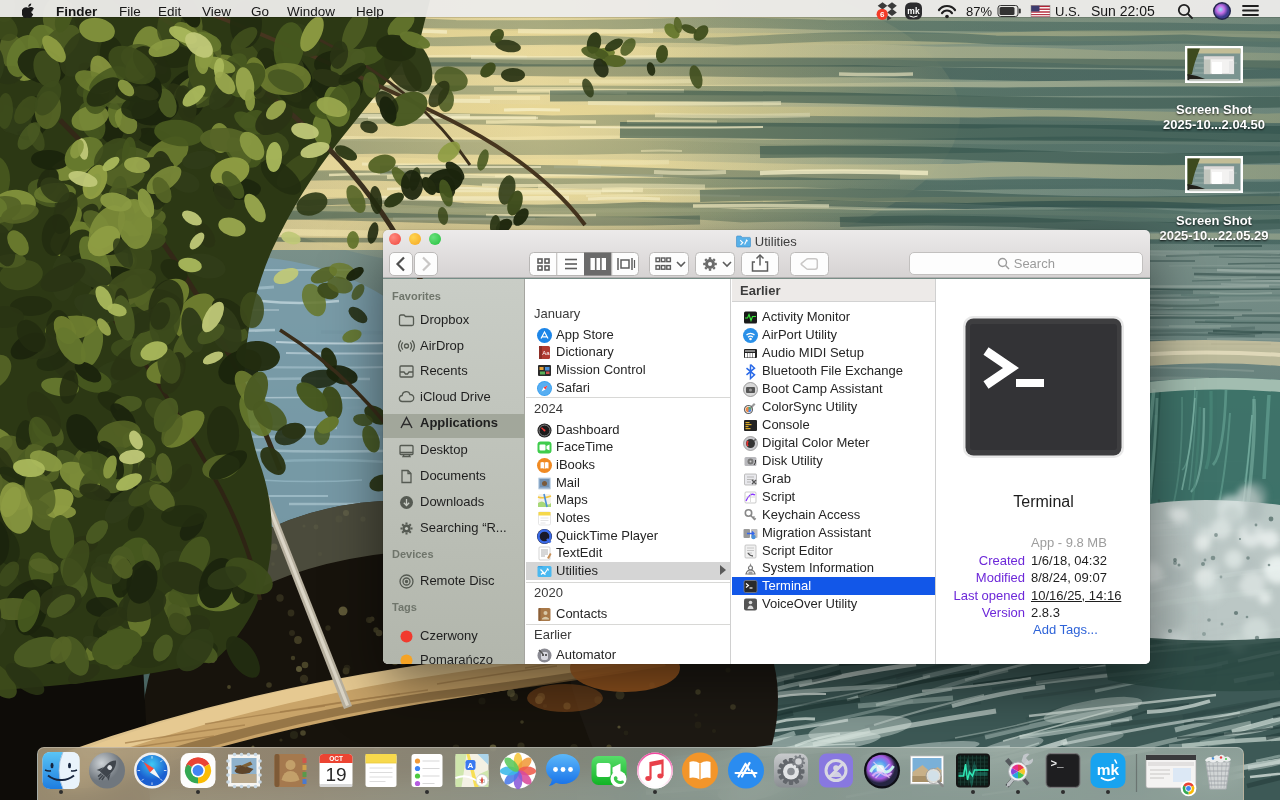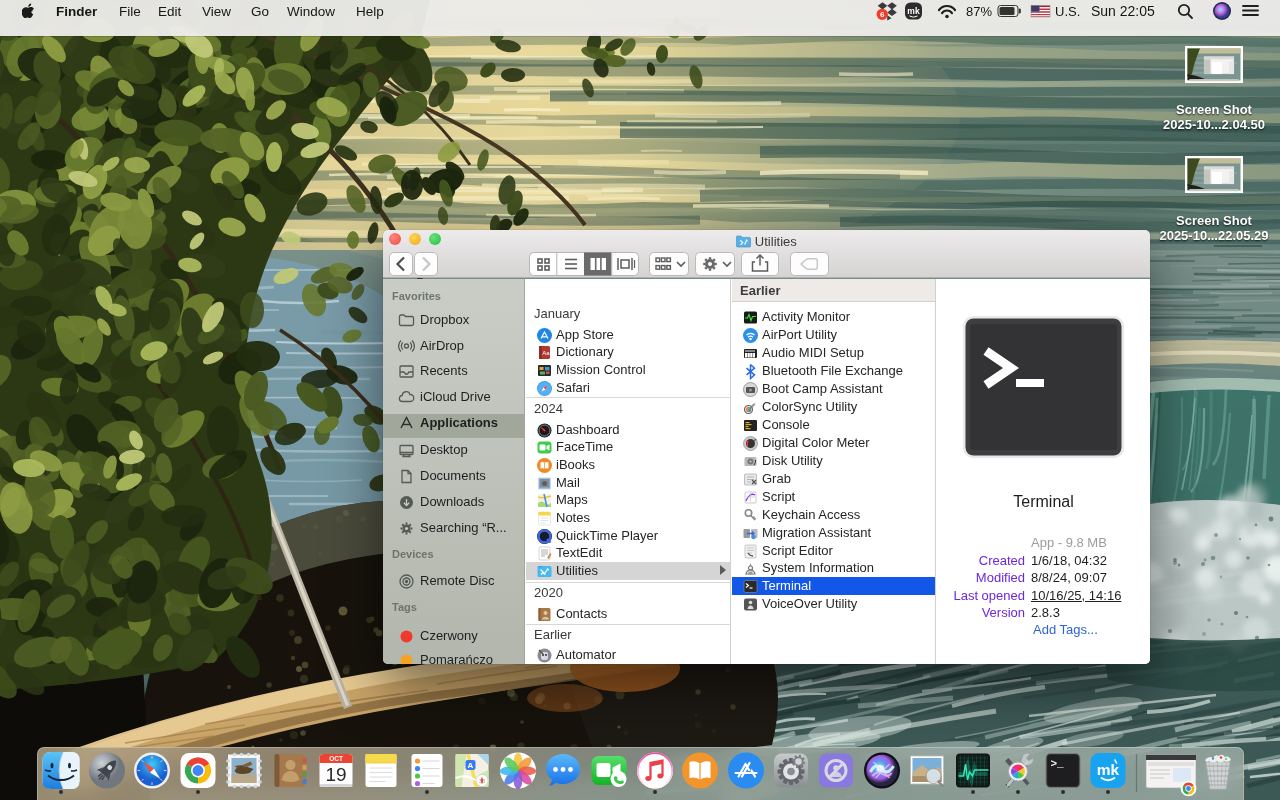--- a/index.html
+++ b/index.html
@@ -1,20 +1,20 @@
 <!DOCTYPE html>
 <html><head>
 <meta charset="utf-8">
 <style>
 * { margin:0; padding:0; box-sizing:border-box; }
 html,body { width:1280px; height:800px; overflow:hidden; font-family:"Liberation Sans", sans-serif; }
 #screen { position:relative; width:1280px; height:800px; overflow:hidden; background:#5e7a78; }
 .abs { position:absolute; }
 
-#menubar { left:0; top:0; width:1280px; height:36px; background:rgba(236,235,233,0.96); box-shadow:0 0.5px 0 rgba(0,0,0,0.25); font-size:13.5px; color:#161616; }
+#menubar { left:0; top:0; width:1280px; height:17px; background:rgba(236,235,233,0.96); box-shadow:0 0.5px 0 rgba(0,0,0,0.25); font-size:13.5px; color:#161616; }
 #menubar .mi { position:absolute; top:0; height:23px; line-height:23px; white-space:nowrap; }
 
 #finder { left:383px; top:230px; width:767px; height:434px; border-radius:5px; box-shadow:0 22px 55px rgba(0,0,0,0.5), 0 0 1px rgba(0,0,0,0.55); font-size:13px; }
 #titlebar { position:absolute; left:0; top:0; width:767px; height:48px; border-radius:5px 5px 0 0; background:linear-gradient(#eceaea,#d6d3d3); border-bottom:1px solid #b1afaf; }
 .tl { position:absolute; top:33px; width:12px; height:12px; border-radius:6px; }
 #wtitle { position:absolute; top:3px; left:0; width:767px; text-align:center; color:#3f3f3f; font-size:13px; line-height:17px; }
 #searchf { position:absolute; top:22px; left:526px; width:234px; height:23px; background:#fdfdfd; border:1px solid #c2c0bf; border-radius:5px; color:#9b9b9b; text-align:center; line-height:21px; font-size:13px; }
 
 #wbody { position:absolute; left:0; top:49px; width:767px; height:385px; background:#fff; border-radius:0 0 5px 5px; overflow:hidden; }
 #sidebar { position:absolute; left:0; top:0; width:142px; height:385px; background:linear-gradient(#c9cdc6,#b2b6ac); border-right:1px solid #a5a5a0; }
@@ -1566,20 +1566,26 @@
 <g fill="none" stroke="#5c5c5c" stroke-width="1.5">
 <path d="M14 10 h-2.5 v9 h15 v-9 H24"></path>
             <path d="M19 3.5 v10"></path>
             <path d="M15.5 6.5 L19 3 l3.5 3.5"></path>
 </g>
 </svg>
 <svg class="abs" style="left:407px;top:22px" width="39" height="24" viewBox="0 0 39 24">
 <rect x="0.5" y="0.5" width="38" height="23" rx="4" fill="#fdfdfd" stroke="#bcbab9"></rect>
 <path d="M25 6.8 Q27.3 6.8 27.3 9 L27.3 15 Q27.3 17.2 25 17.2 L18 17.2 Q17 17.2 16.2 16.5 L11.5 12.6 Q10.8 12 11.5 11.4 L16.2 7.5 Q17 6.8 18 6.8 Z" fill="none" stroke="#c9c7c6" stroke-width="1.5"></path>
 </svg>
+<div id="searchf"><svg width="13" height="13" viewBox="0 0 13 13" style="vertical-align:-2px">
+            <g fill="none" stroke="#9b9b9b" stroke-width="1.4">
+              <circle cx="5.5" cy="5.5" r="4"></circle>
+              <path d="M8.6 8.6 L12 12"></path>
+            </g>
+          </svg> Search</div>
 </div>
 <div id="wbody">
 <div id="sidebar">
 <div id="sbsel"></div>
 <div class="sblabel" style="top:10.5px">Favorites</div>
 <div class="sbico" style="top:33px"><svg width="17" height="17" viewBox="0 0 17 17">
               <path fill="none" stroke="#555a52" stroke-width="1.3" d="M1.5 4.5 Q1.5 3 3 3 L6 3 L7.5 4.5 L14 4.5 Q15.5 4.5 15.5 6 L15.5 12 Q15.5 13.5 14 13.5 L3 13.5 Q1.5 13.5 1.5 12 Z"></path>
             </svg></div>
 <div class="sbitem" style="top:33px;">Dropbox</div>
 <div class="sbico" style="top:59px"><svg width="17" height="17" viewBox="0 0 17 17">

